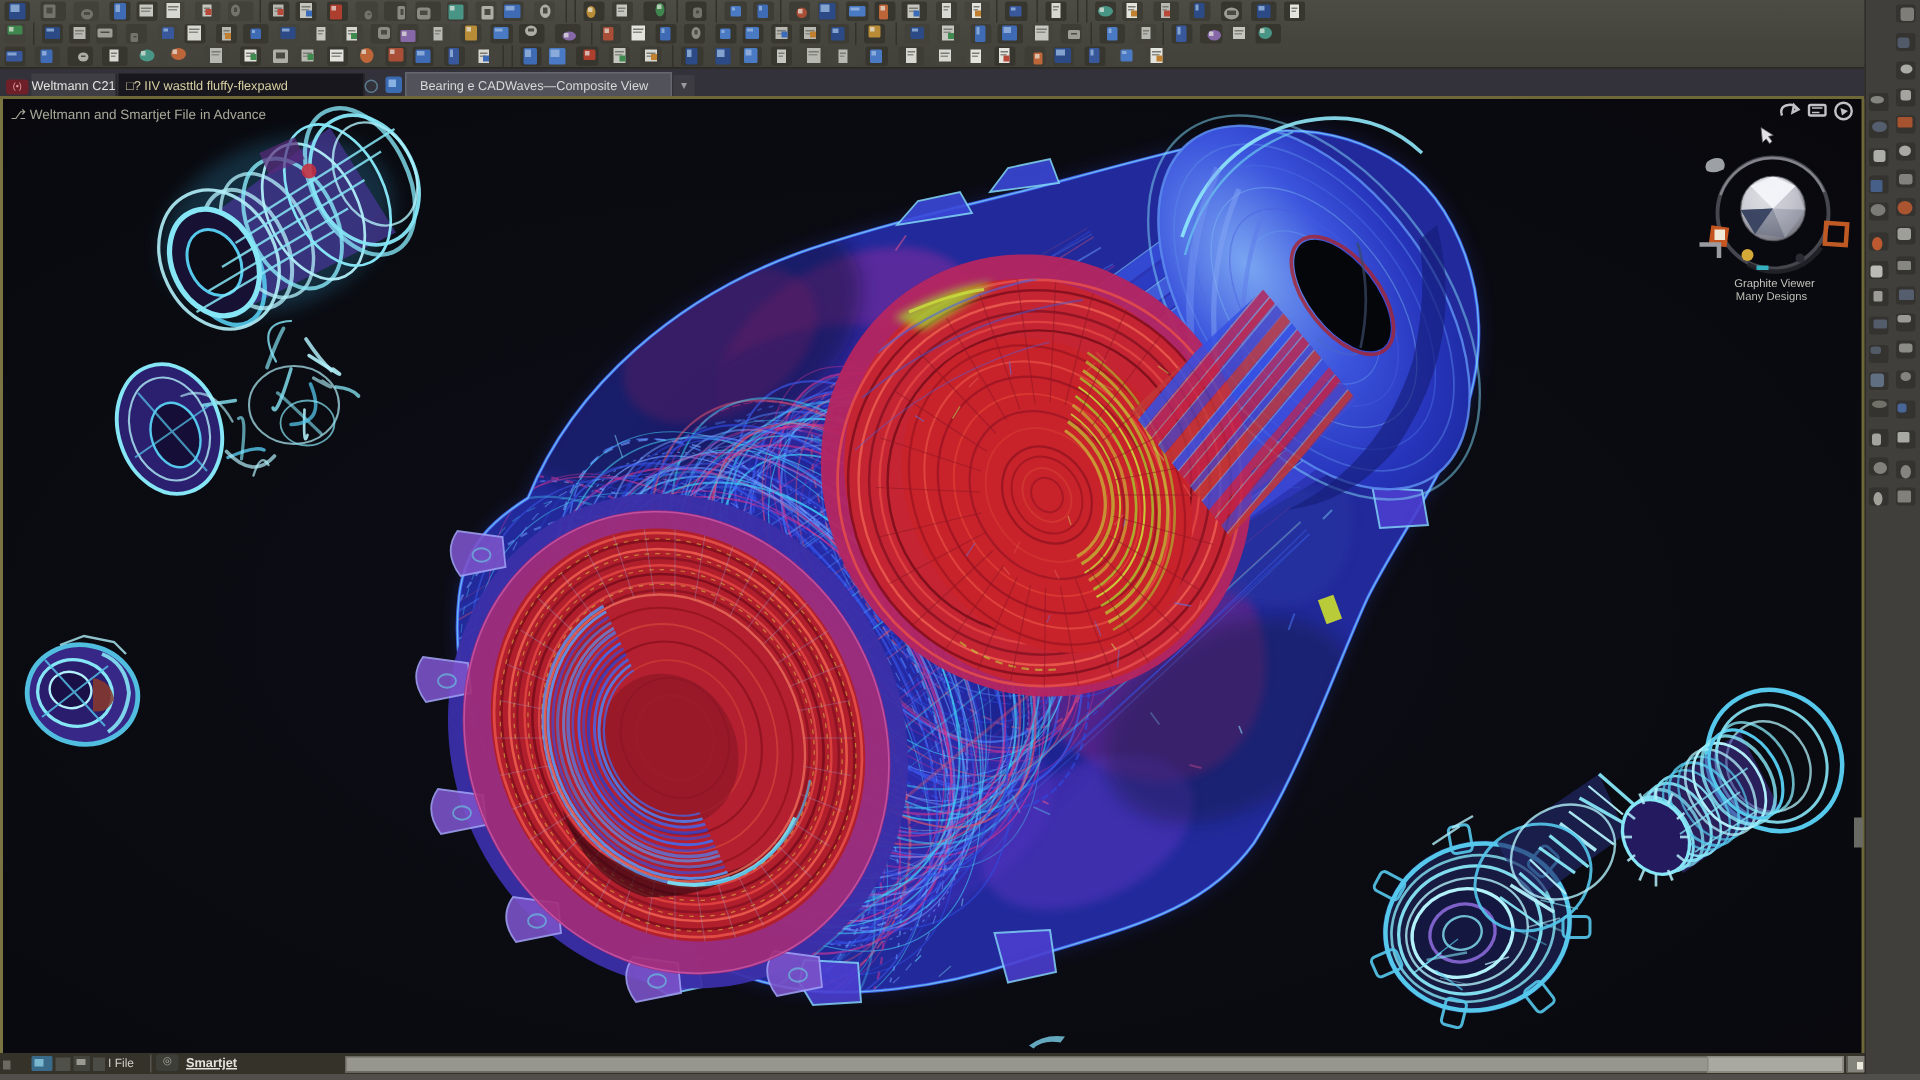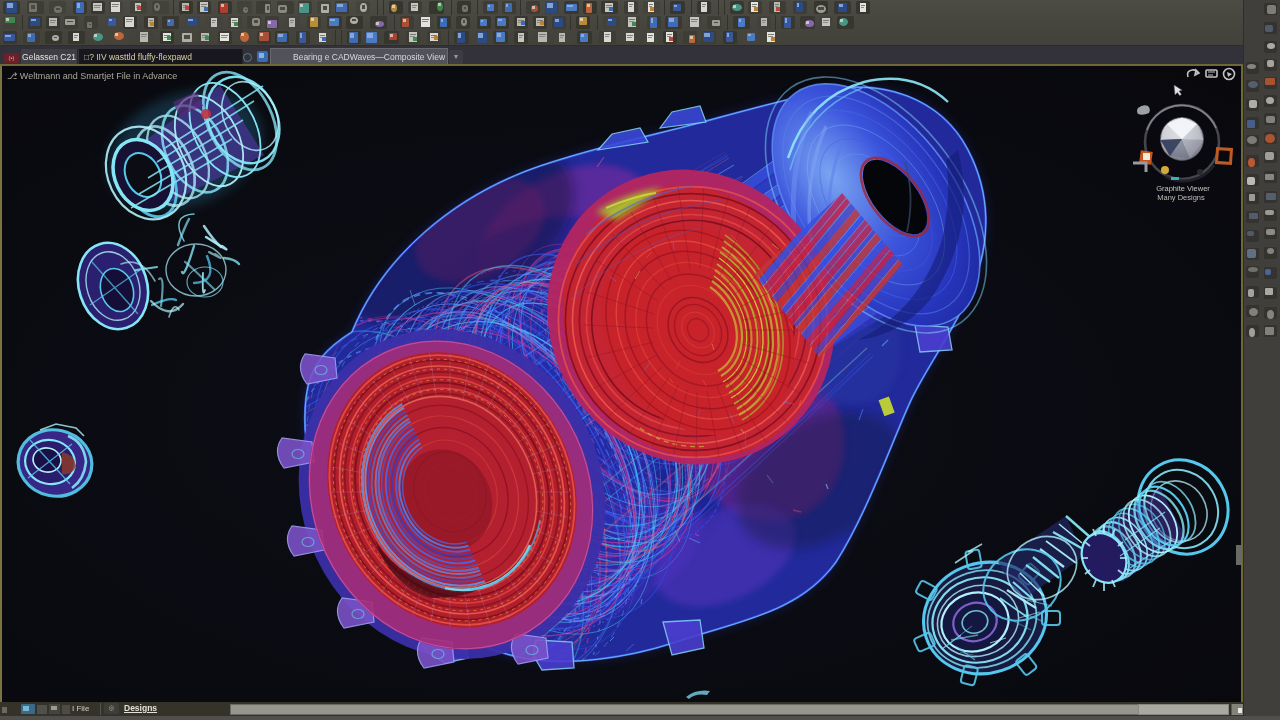--- a/index.html
+++ b/index.html
@@ -1308,27 +1308,27 @@
     </div>
     <div style="position:absolute;left:764px;top:31px;width:14px;height:13px;background:#42413a;border-radius:2px;overflow:hidden">
       <div style="position:absolute;left:3px;top:1px;width:8px;height:10px;background:#e4e4de"></div>
       <div style="position:absolute;left:4px;top:3px;width:6px;height:1px;background:#7a7a74"></div>
       <div style="position:absolute;left:4px;top:5px;width:5px;height:1px;background:#8a8a84"></div>
       <div style="position:absolute;left:7px;top:6px;width:4px;height:4px;background:#c08030"></div>
     </div>
   </div>
 <div id="tabbar">
     <div style="position:absolute;left:4px;top:7px;width:15px;height:10px;background:#6e1f28;border-radius:2px;color:#e8a0a0;font-size:6px;line-height:10px;text-align:center">(•)</div>
-    <div style="position:absolute;left:21px;top:3px;width:57px;height:17px;background:#3f3e44;border-right:1px solid #26262a;color:#e4e4e2;font-size:8.5px;line-height:17px;text-align:center;white-space:nowrap;overflow:hidden">Gelassen C21</div>
+    <div style="position:absolute;left:21px;top:3px;width:57px;height:17px;background:#3f3e44;border-right:1px solid #26262a;color:#e4e4e2;font-size:8.5px;line-height:17px;text-align:center;white-space:nowrap;overflow:hidden">Weltmann C21</div>
     <div style="position:absolute;left:79px;top:3px;width:164px;height:17px;background:#17171d;border-right:1px solid #26262a;color:#d8d0a2;font-size:8.5px;line-height:17px;padding-left:5px;white-space:nowrap;overflow:hidden">□? IIV wasttld fluffy-flexpawd</div>
     <div style="position:absolute;left:243px;top:7px;width:9px;height:9px;border-radius:50%;border:1.5px solid #5a7a8e"></div>
     <div style="position:absolute;left:257px;top:5px;width:11px;height:11px;background:#3a6ab0;border-radius:2px">
       <div style="position:absolute;left:2px;top:2px;width:5px;height:5px;background:#88b0e0"></div>
     </div>
-    <div style="position:absolute;left:270px;top:2px;width:178px;height:18px;background:#52525a;border:1px solid #67676f;border-bottom:none;color:#d8d8da;font-size:8.5px;line-height:17px;padding-left:22px;white-space:nowrap;overflow:hidden">Bearing e CADWaves—Composite View</div>
+    <div style="position:absolute;left:270px;top:2px;width:178px;height:18px;background:#52525a;border:1px solid #67676f;border-bottom:none;color:#d8d8da;font-size:8.5px;line-height:17px;padding-left:9px;white-space:nowrap;overflow:hidden">Bearing e CADWaves—Composite View</div>
     <div style="position:absolute;left:449px;top:4px;width:14px;height:14px;background:#3c3c42;color:#9a9aa2;font-size:8px;line-height:13px;text-align:center">▾</div>
   </div>
 <div id="yline"></div>
 <div id="rightbar">
     <div style="position:absolute;left:20px;top:3px;width:13px;height:12px;background:#34332f;border-radius:2px">
       <div style="position:absolute;left:3px;top:2px;width:9px;height:9px;background:#84837e;border-radius:2px;opacity:0.93"></div>
     </div>
     <div style="position:absolute;left:20px;top:22px;width:13px;height:12px;background:#34332f;border-radius:2px">
       <div style="position:absolute;left:1px;top:3px;width:8px;height:7px;background:#556070;border-radius:2px;opacity:0.87"></div>
     </div>
@@ -1433,20 +1433,20 @@
       <div style="position:absolute;left:2px;top:2px;width:6px;height:5px;background:#7ab8d0"></div>
     </div>
     <div style="position:absolute;left:37px;top:3px;width:10px;height:9px;background:#50504a"></div>
     <div style="position:absolute;left:49px;top:2px;width:11px;height:10px;background:#44443e">
       <div style="position:absolute;left:2px;top:2px;width:6px;height:4px;background:#9a9a92"></div>
     </div>
     <div style="position:absolute;left:62px;top:3px;width:8px;height:9px;background:#4c4c46"></div>
     <div style="position:absolute;left:72px;top:1px;width:30px;height:11px;color:#d0d0c8;font-size:8px;line-height:11px">I File</div>
     <div style="position:absolute;left:100px;top:1px;width:1px;height:12px;background:#55554e"></div>
     <div style="position:absolute;left:104px;top:1px;width:15px;height:11px;background:#3e3e38;border-radius:2px;color:#b0b0a6;font-size:7px;line-height:10px;text-align:center">◎</div>
-    <div style="position:absolute;left:124px;top:1px;width:40px;height:11px;color:#e2e2da;font-size:8.5px;line-height:11px;text-decoration:underline;font-weight:bold">Designs</div>
+    <div style="position:absolute;left:124px;top:1px;width:40px;height:11px;color:#e2e2da;font-size:8.5px;line-height:11px;text-decoration:underline;font-weight:bold">Smartjet</div>
   </div>
 <div id="sbtrack"></div>
 <div id="sbthumb"></div>
 <div id="sbbtn">
     <div style="position:absolute;right:1px;top:4px;width:4px;height:5px;background:#eceade"></div>
   </div>
 <div id="bottomstrip"></div>
 <div id="rsthumb"></div>
 </body></html>

